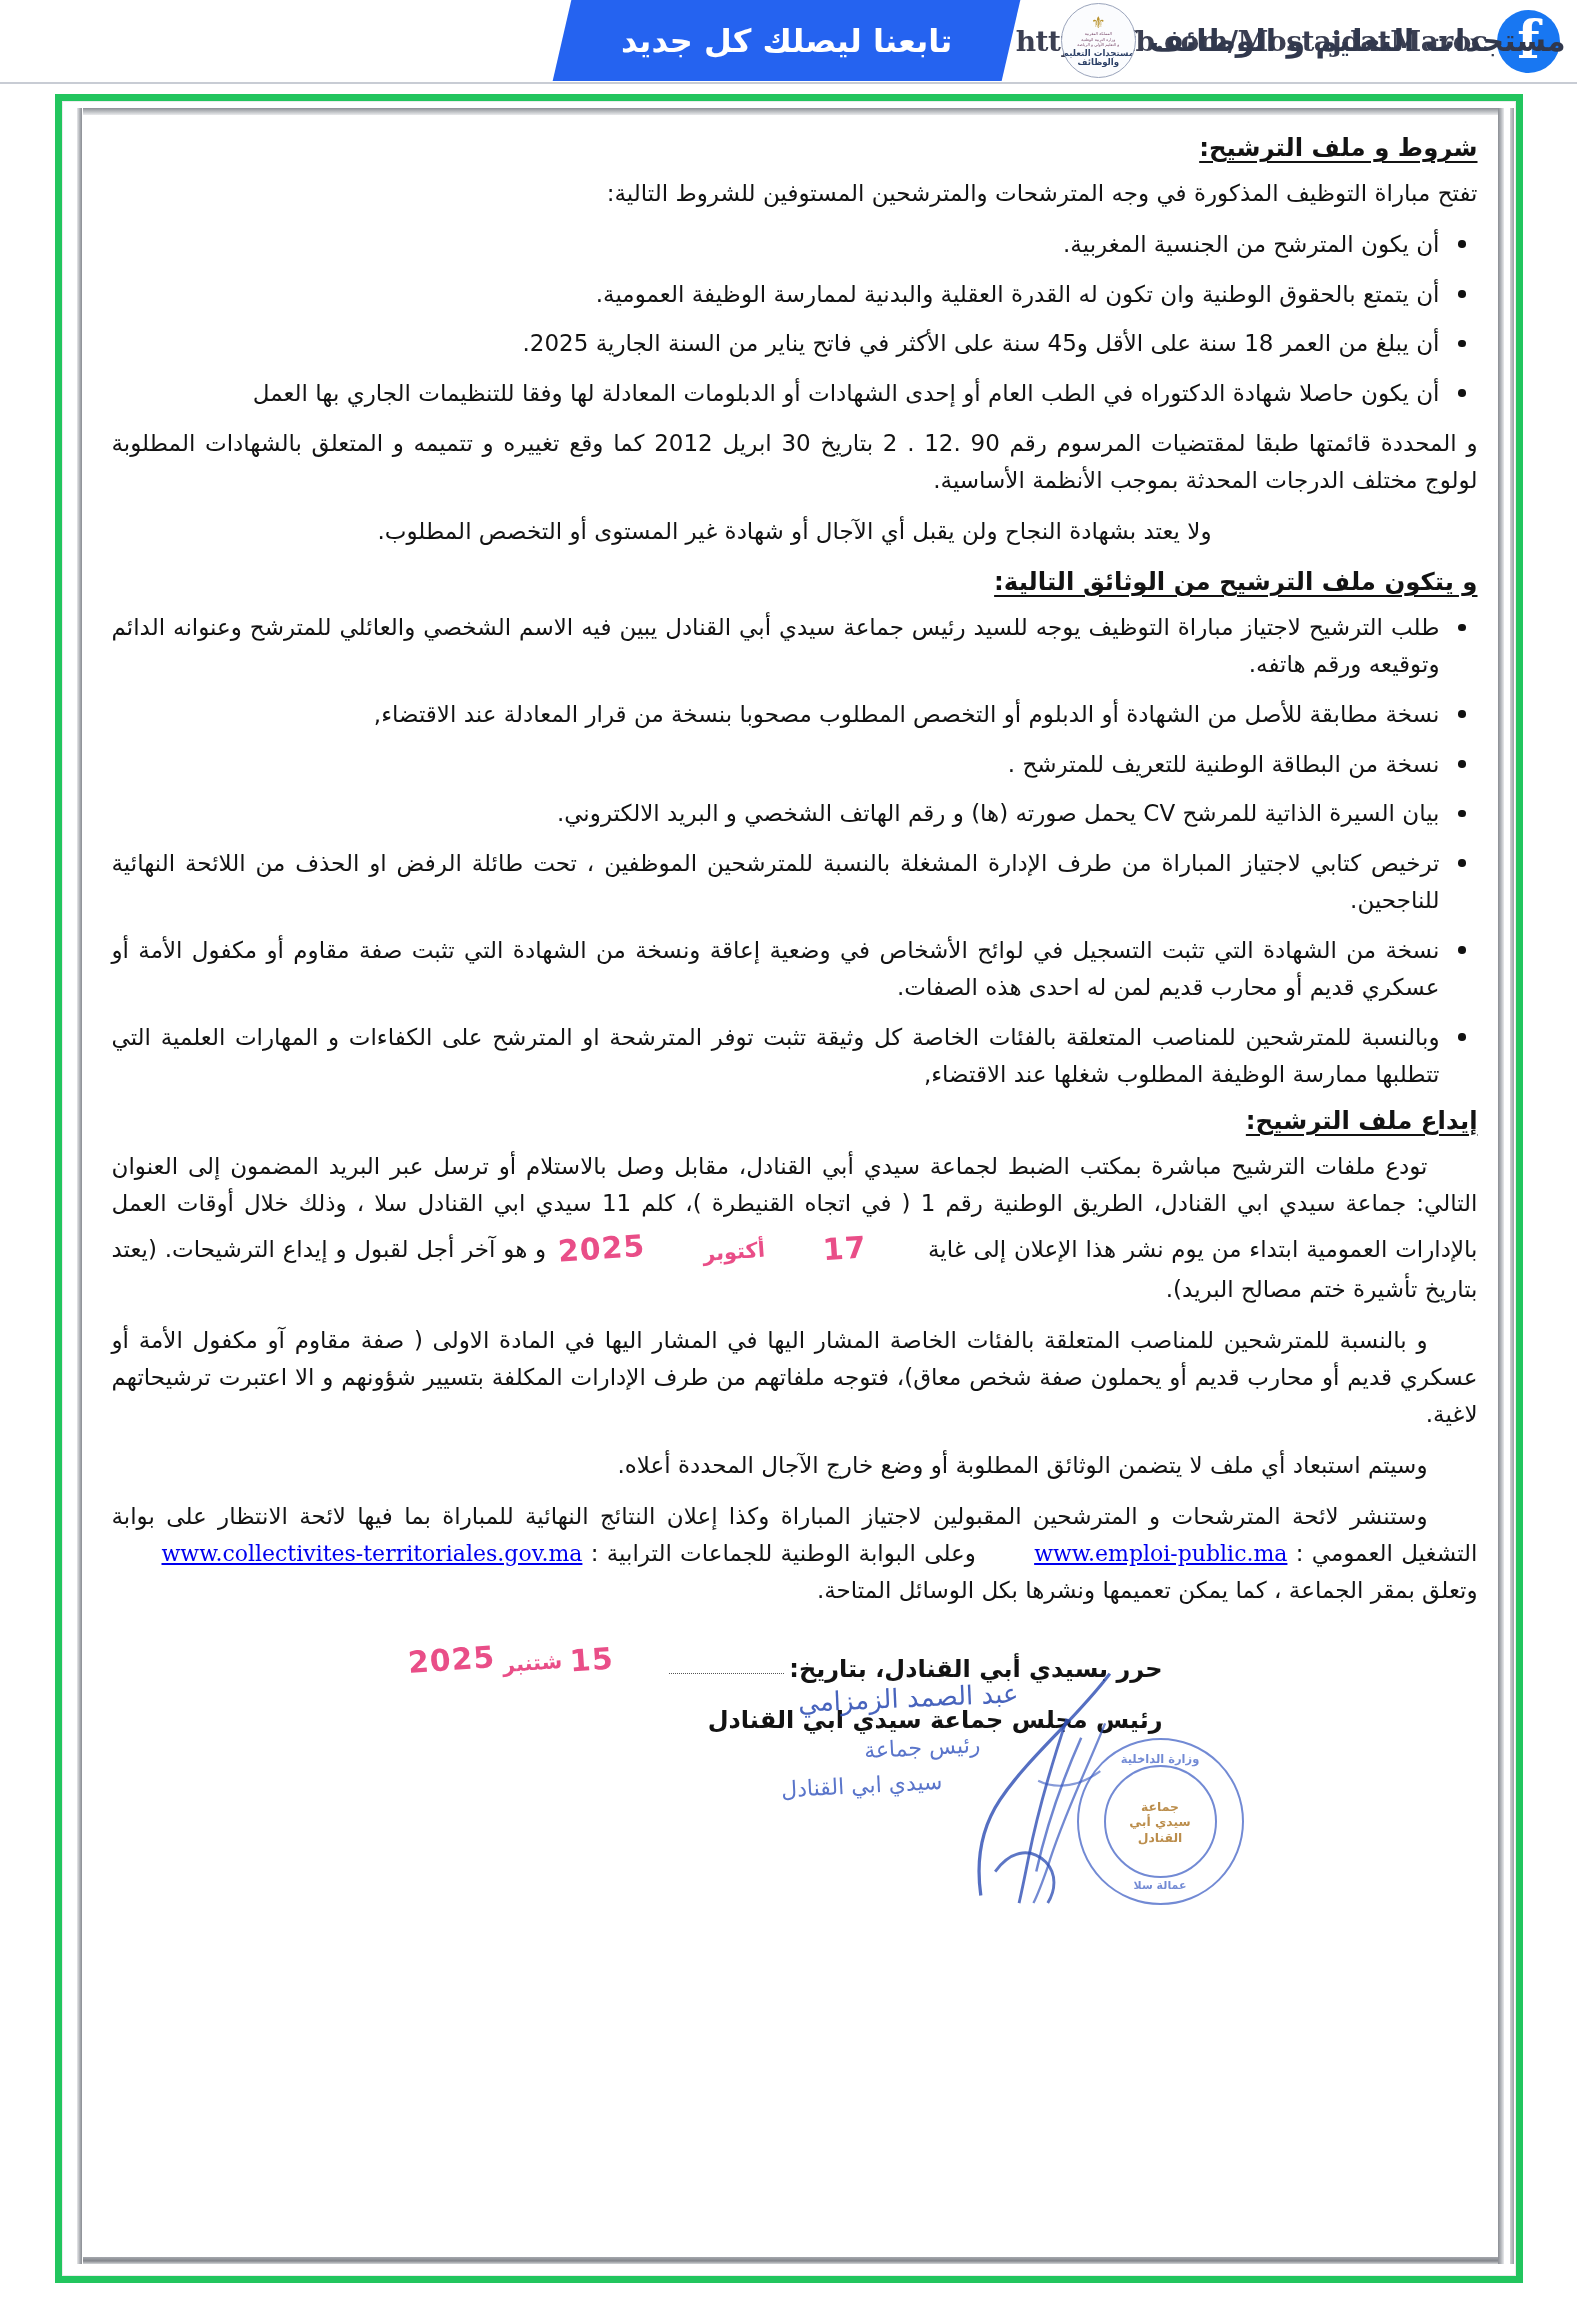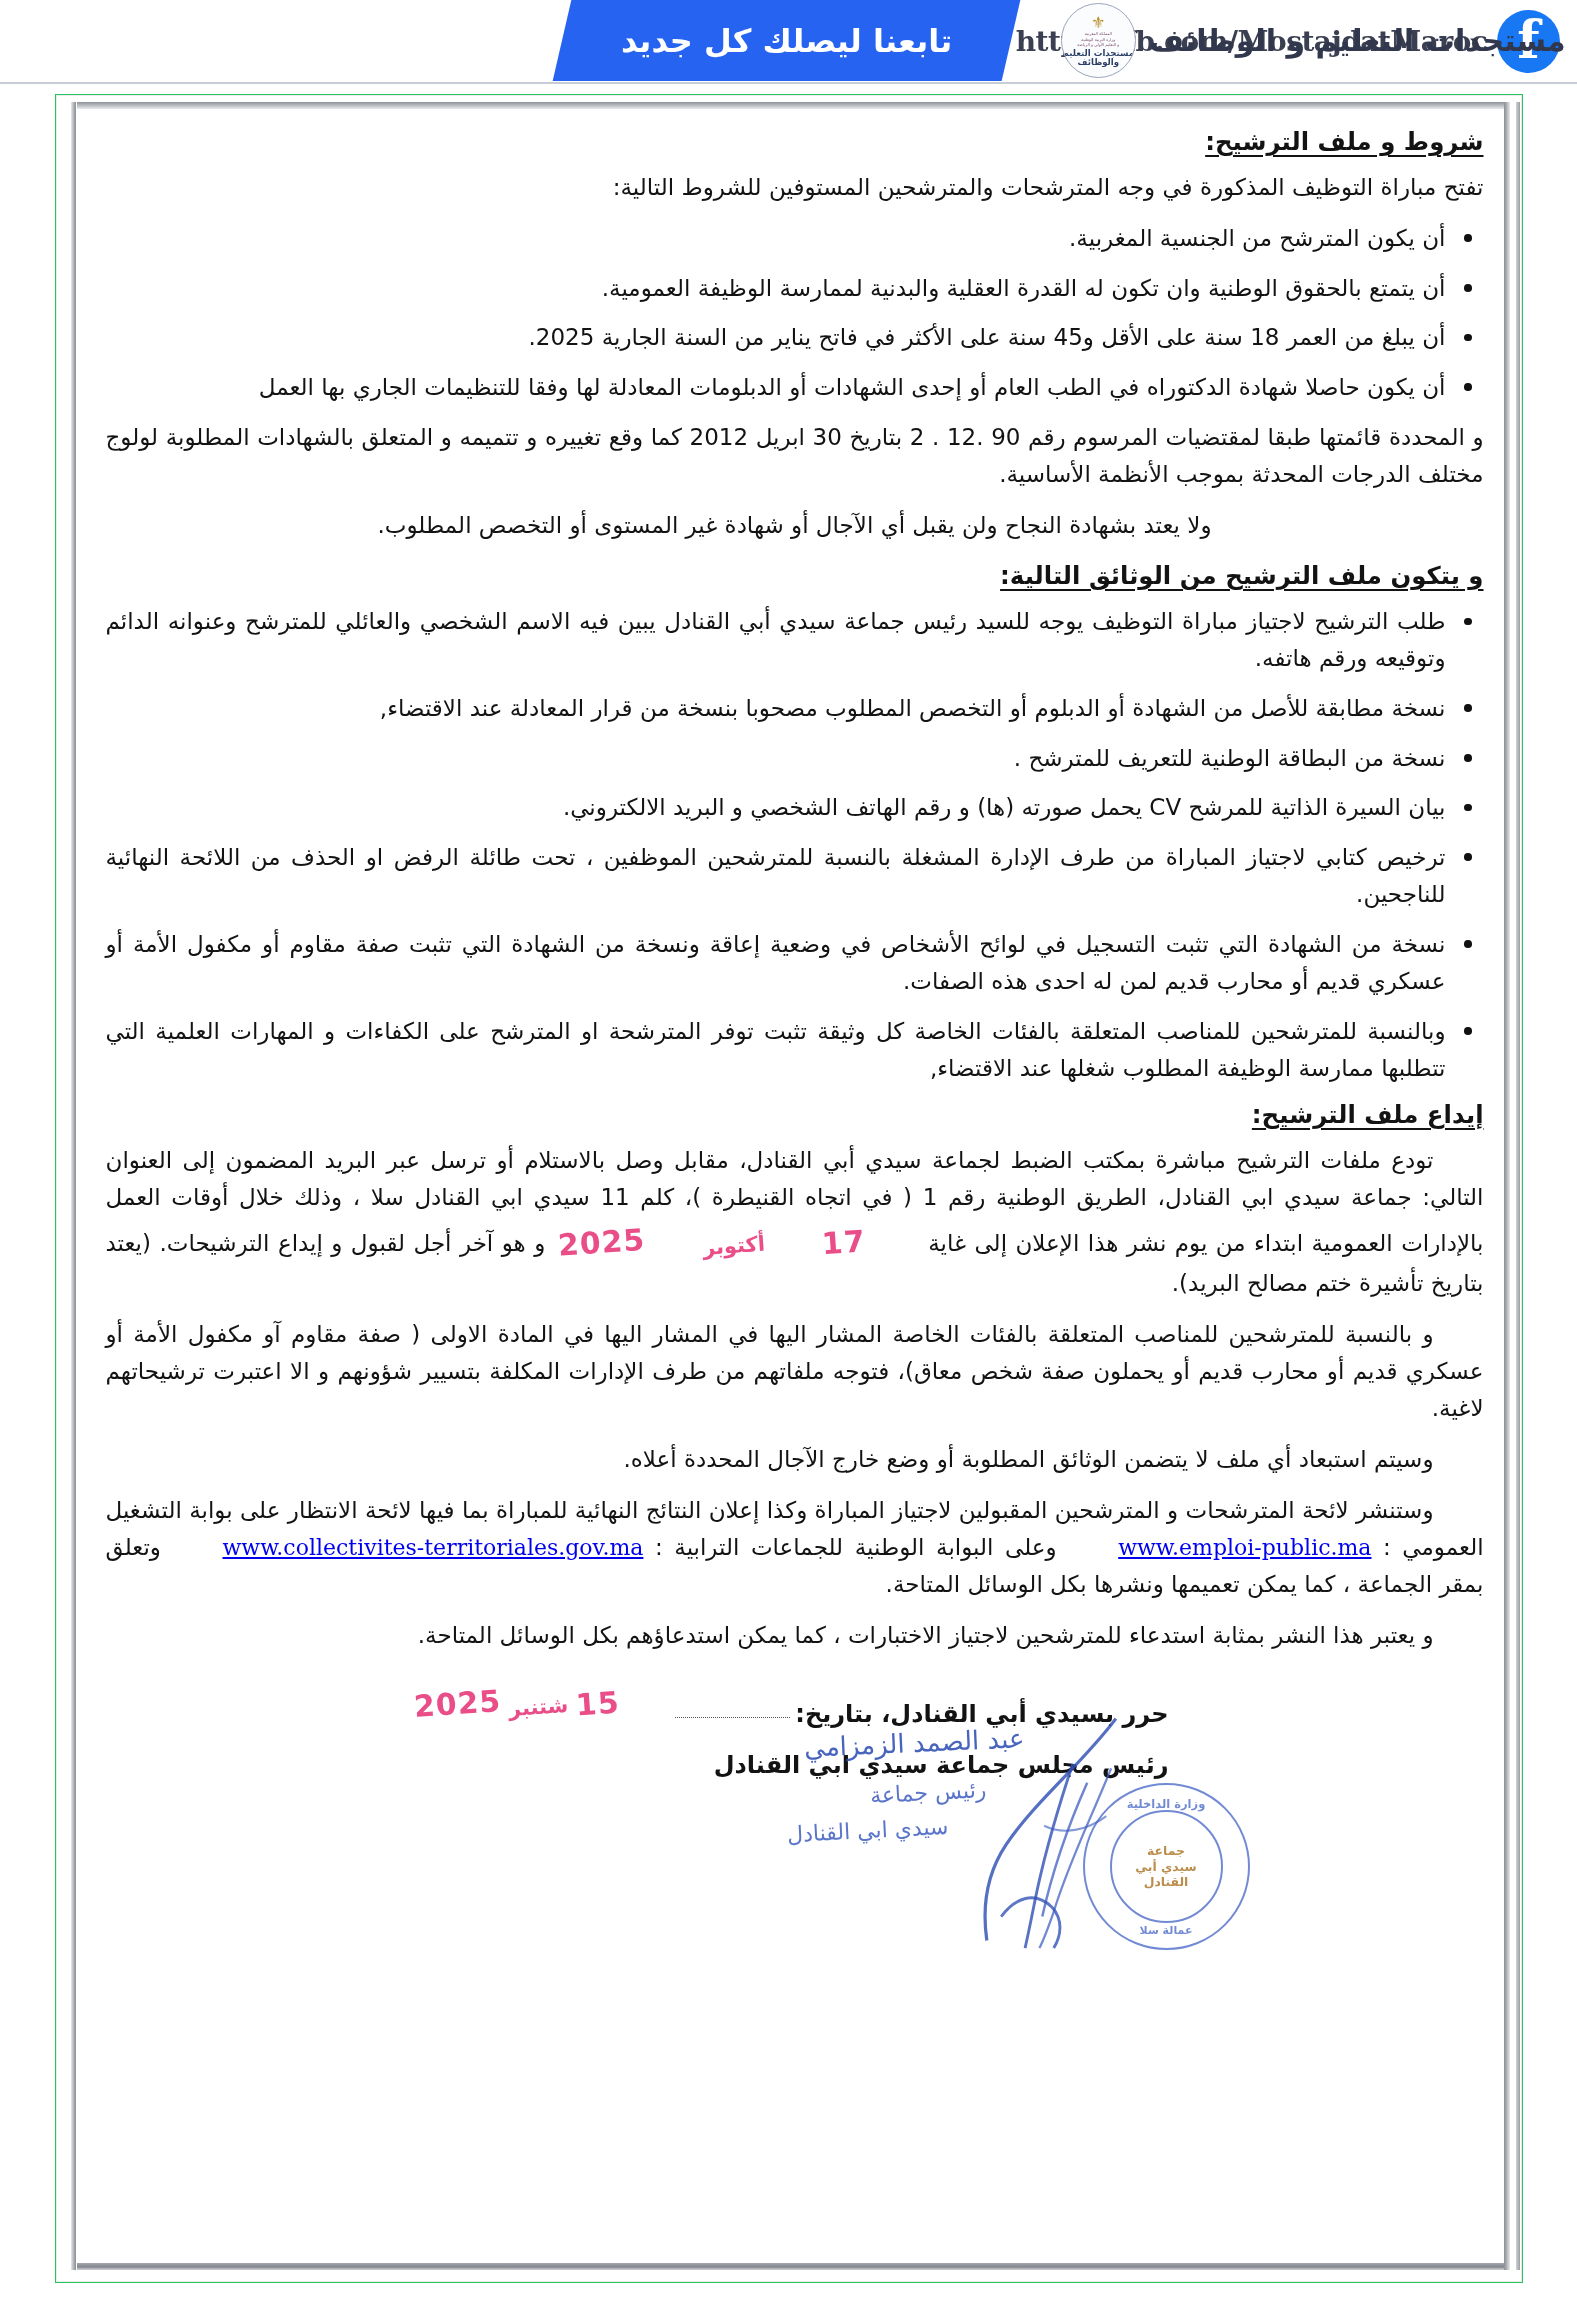--- a/index.html
+++ b/index.html
@@ -112,21 +112,21 @@
     height: 2239px;
     background: #ffffff;
     padding: 9.6px 27px 0 27px;
   }
   .page-sheet {
     position: relative;
     width: 1468px;
     height: 2189px;
     margin: 0 auto;
     background: #ffffff;
-    border: 1px solid #22c55e;
+    border: 7px solid #22c55e;
     box-shadow: inset 0 0 0 1px #ececec;
   }
   
   .edge-top {
     position: absolute; top: 7.6px; left: 21px; right: 17px;
     height: 6.7px;
     background: linear-gradient(180deg,#8d9096 0%, #b6b9bd 45%, #e9eaec 100%);
   }
   .edge-bottom {
     position: absolute; bottom: 11.5px; left: 21px; right: 17px;
@@ -423,21 +423,20 @@
 
         <p class="para indent">وسيتم استبعاد أي ملف لا يتضمن الوثائق المطلوبة أو وضع خارج الآجال المحددة أعلاه.</p>
 
         <p class="para indent"><span>وستنشر لائحة المترشحات و المترشحين المقبولين لاجتياز المباراة وكذا إعلان النتائج النهائية  للمباراة  بما فيها لائحة الانتظار   على بوابة التشغيل  العمومي :</span>
           <a class="link-u" href="#">www.emploi-public.ma</a>
           <span>وعلى البوابة  الوطنية   للجماعات الترابية :</span>
           <a class="link-u" href="#">www.collectivites-territoriales.gov.ma</a>
           <span>وتعلق بمقر الجماعة ، كما يمكن تعميمها ونشرها بكل الوسائل المتاحة.</span>
         </p>
 
-        <p class="para indent">و يعتبر هذا النشر بمثابة استدعاء للمترشحين لاجتياز الاختبارات ، كما يمكن استدعاؤهم بكل الوسائل المتاحة.</p>
       </div>
 
       <div class="sign-wrap">
 
         <div class="sign-stamp-date"><span class="red-stamp big">15</span><span class="red-stamp" style="font-size:21px;">شتنبر</span><span class="red-stamp big">2025</span>
         </div>
 
         <div class="sign-dateline"><span>حرر بسيدي أبي القنادل، بتاريخ:</span><span class="dots"></span>
         </div>
 

